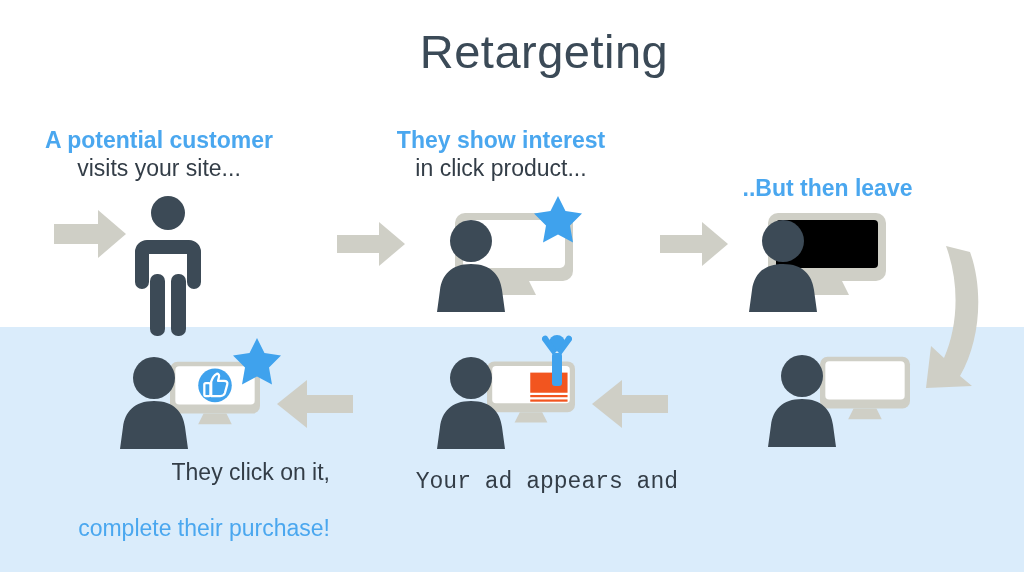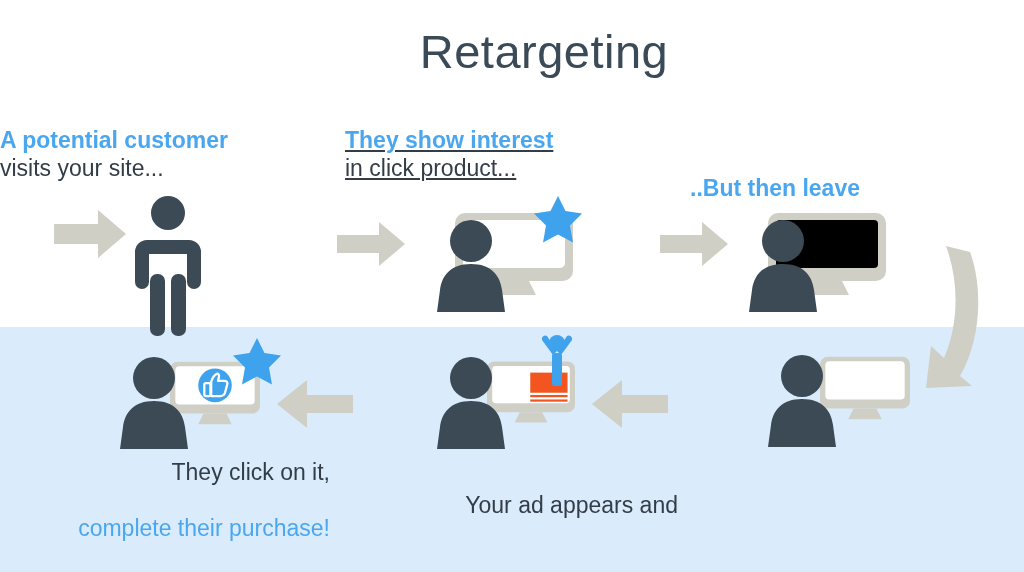--- a/index.html
+++ b/index.html
@@ -38,42 +38,42 @@
     font-size: 47px;
     font-weight: 300;
     letter-spacing: 0.5px;
     color: #3b4a57;
     line-height: 1.1;
     padding-left: 32px;
   }
   
   .caption {
     position: absolute;
-    text-align: left;
+    text-align: center;
     line-height: 1.22;
     font-size: 23px;
     color: #333d47;
     font-weight: 400;
   }
   .caption .hl {
     color: #4aa7ef;
     font-weight: 700;
   }
   .caption .hl-plain {
     color: #4aa7ef;
     font-weight: 400;
   }
   .caption-top { top: 126px; }
   .cap1 { left: 0px;   width: 318px; }
-  .cap2 { left: 345px; width: 312px; text-decoration: underline; }
+  .cap2 { left: 345px; width: 312px; }
   .cap3 { left: 690px; width: 275px; margin-top: 48px; }
 
   .caption-bottom { text-align: right; }
   .cap4 { left: 10px;  top: 458px; width: 320px; }
-  .cap5 { left: 360px; top: 491px; width: 318px; }
+  .cap5 { left: 360px; top: 468px; width: 318px; font-family: Liberation Mono, monospace; }
   .cap6 { left: 715px; top: 468px; width: 250px; }
 
   
   .art {
     position: absolute;
   }
   svg { display: block; overflow: visible; }
 </style>
 </head>
 <body>

